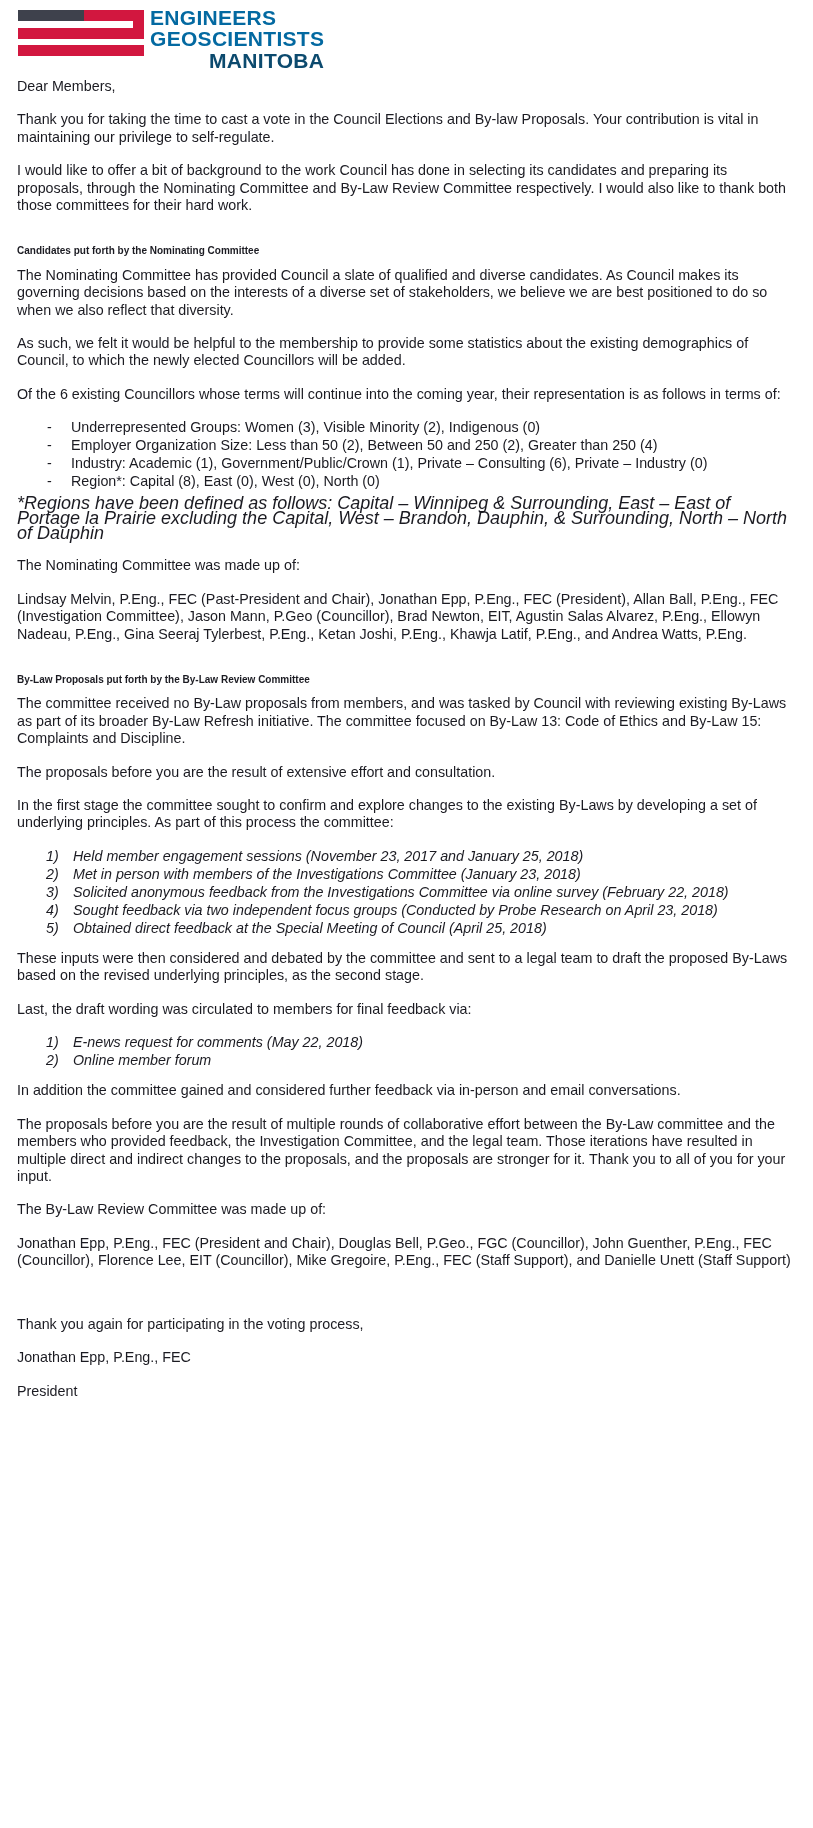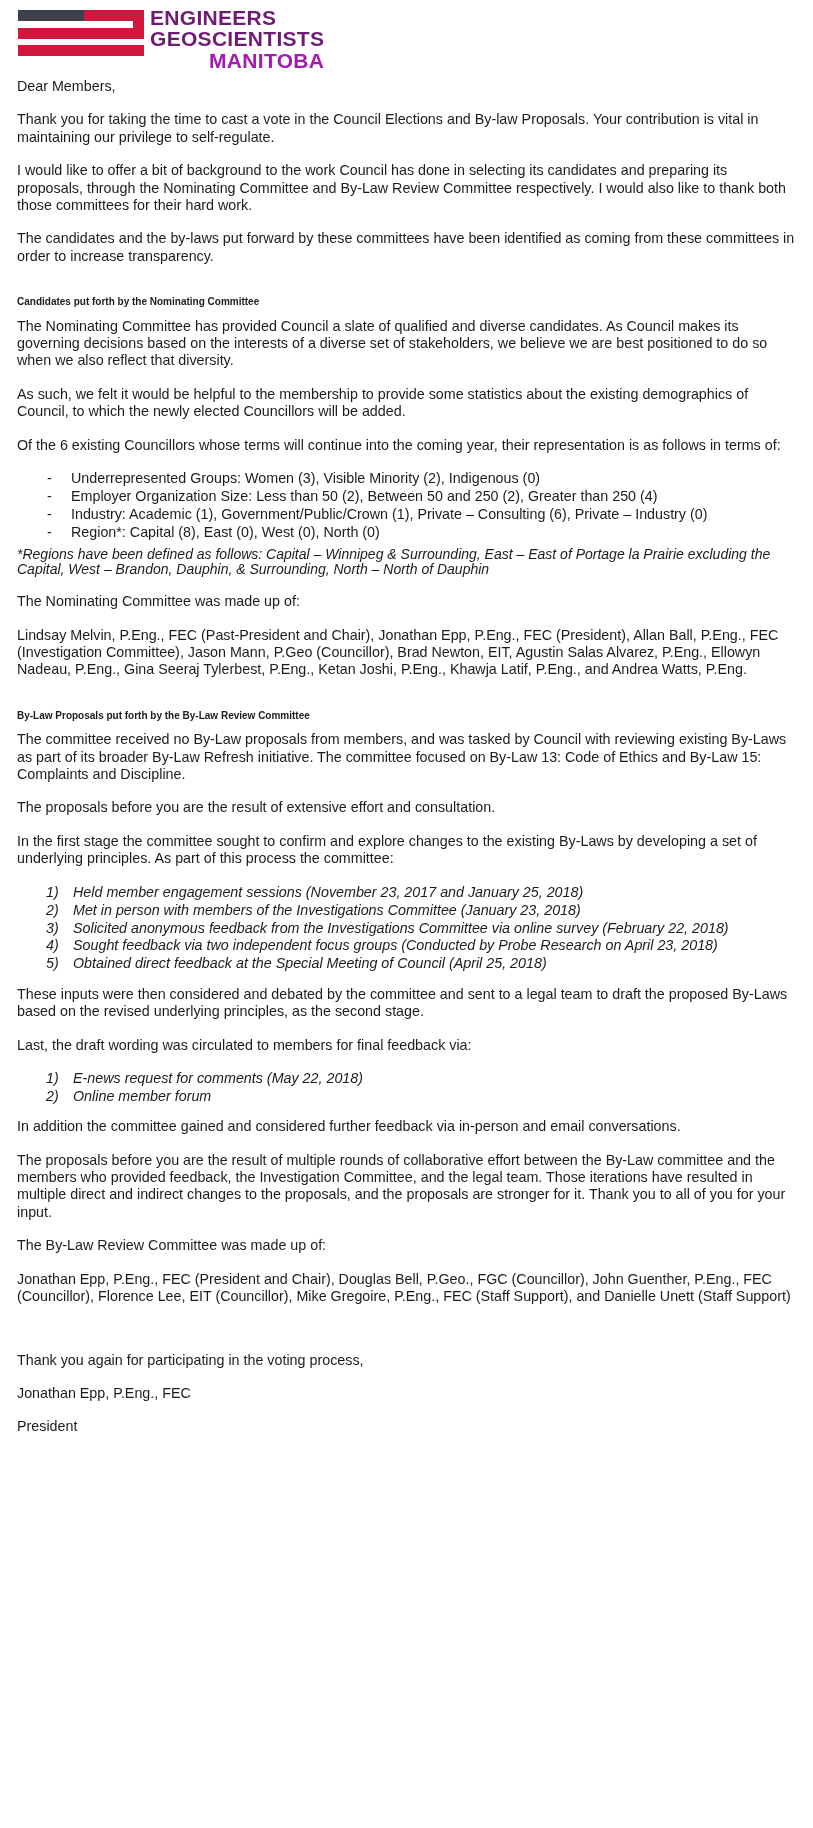--- a/index.html
+++ b/index.html
@@ -51,22 +51,22 @@
     margin-left: 8px;
     padding-top: 1px;
     line-height: 1.02;
   }
   .logo-words div {
     font-family: "Liberation Sans", sans-serif;
     font-weight: bold;
     font-size: 21px;
     letter-spacing: 0.3px;
   }
-  .lw-red { color: #701a75; }
-  .lw-dark { color: #a21caf; }
+  .lw-red { color: #0369a1; }
+  .lw-dark { color: #0c4a6e; }
   .lw-manitoba { text-align: right; }
 
   
   .body {
     padding: 0 8px 0 8px;
     font-size: 14.3px;
     line-height: 17.4px;
   }
   p.para {
     margin: 0 0 16px 0;
@@ -116,21 +116,21 @@
   }
   ol.num-list > li::before {
     content: counter(nl) ")";
     position: absolute;
     left: 3px;
     top: 0;
   }
 
   .footnote {
     font-style: italic;
-    font-size: 14px;
+    font-size: 18px;
     line-height: 15px;
     margin: 0 0 16px 0;
   }
   .sig-line { margin: 0 0 14px 0; }
 </style>
 </head>
 <body>
 
 <div class="page">
 
@@ -149,21 +149,20 @@
       <div class="lw-red">GEOSCIENTISTS</div>
       <div class="lw-dark lw-manitoba">MANITOBA</div>
     </div>
   </div>
 
   <div class="body">
 
     <p class="para">Dear Members,</p>
     <p class="para">Thank you for taking the time to cast a vote in the Council Elections and By-law Proposals. Your contribution is vital in maintaining our privilege to self-regulate.</p>
     <p class="para">I would like to offer a bit of background to the work Council has done in selecting its candidates and preparing its proposals, through the Nominating Committee and By-Law Review Committee respectively. I would also like to thank both those committees for their hard work.</p>
-    <p class="para">The candidates and the by-laws put forward by these committees have been identified as coming from these committees in order to increase transparency.</p>
 
     <div class="spacer-md"></div>
 
     <h3 class="heading">Candidates put forth by the Nominating Committee</h3>
     <p class="para">The Nominating Committee has provided Council a slate of qualified and diverse candidates. As Council makes its governing decisions based on the interests of a diverse set of stakeholders, we believe we are best positioned to do so when we also reflect that diversity.</p>
     <p class="para">As such, we felt it would be helpful to the membership to provide some statistics about the existing demographics of Council, to which the newly elected Councillors will be added.</p>
     <p class="para">Of the 6 existing Councillors whose terms will continue into the coming year, their representation is as follows in terms of:</p>
 
     <ul class="dash-list">
       <li>Underrepresented Groups: Women (3), Visible Minority (2), Indigenous (0)</li>

